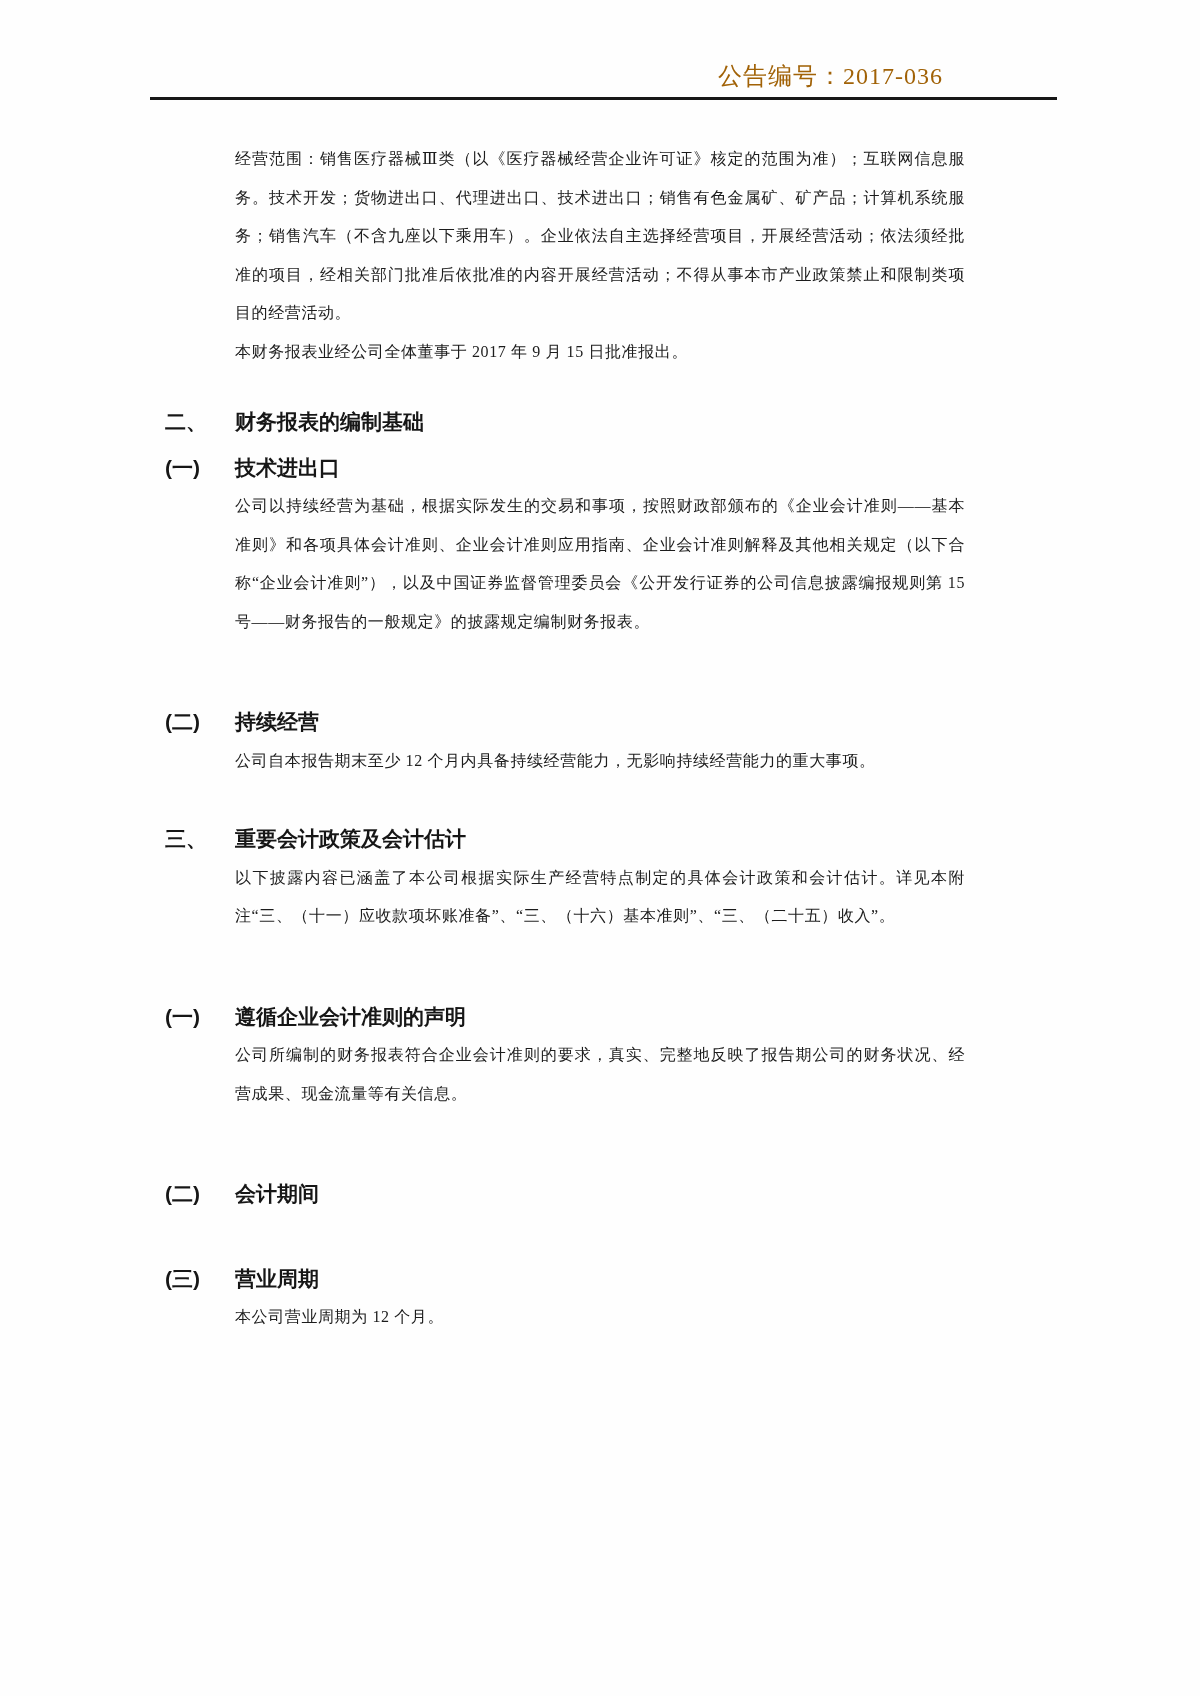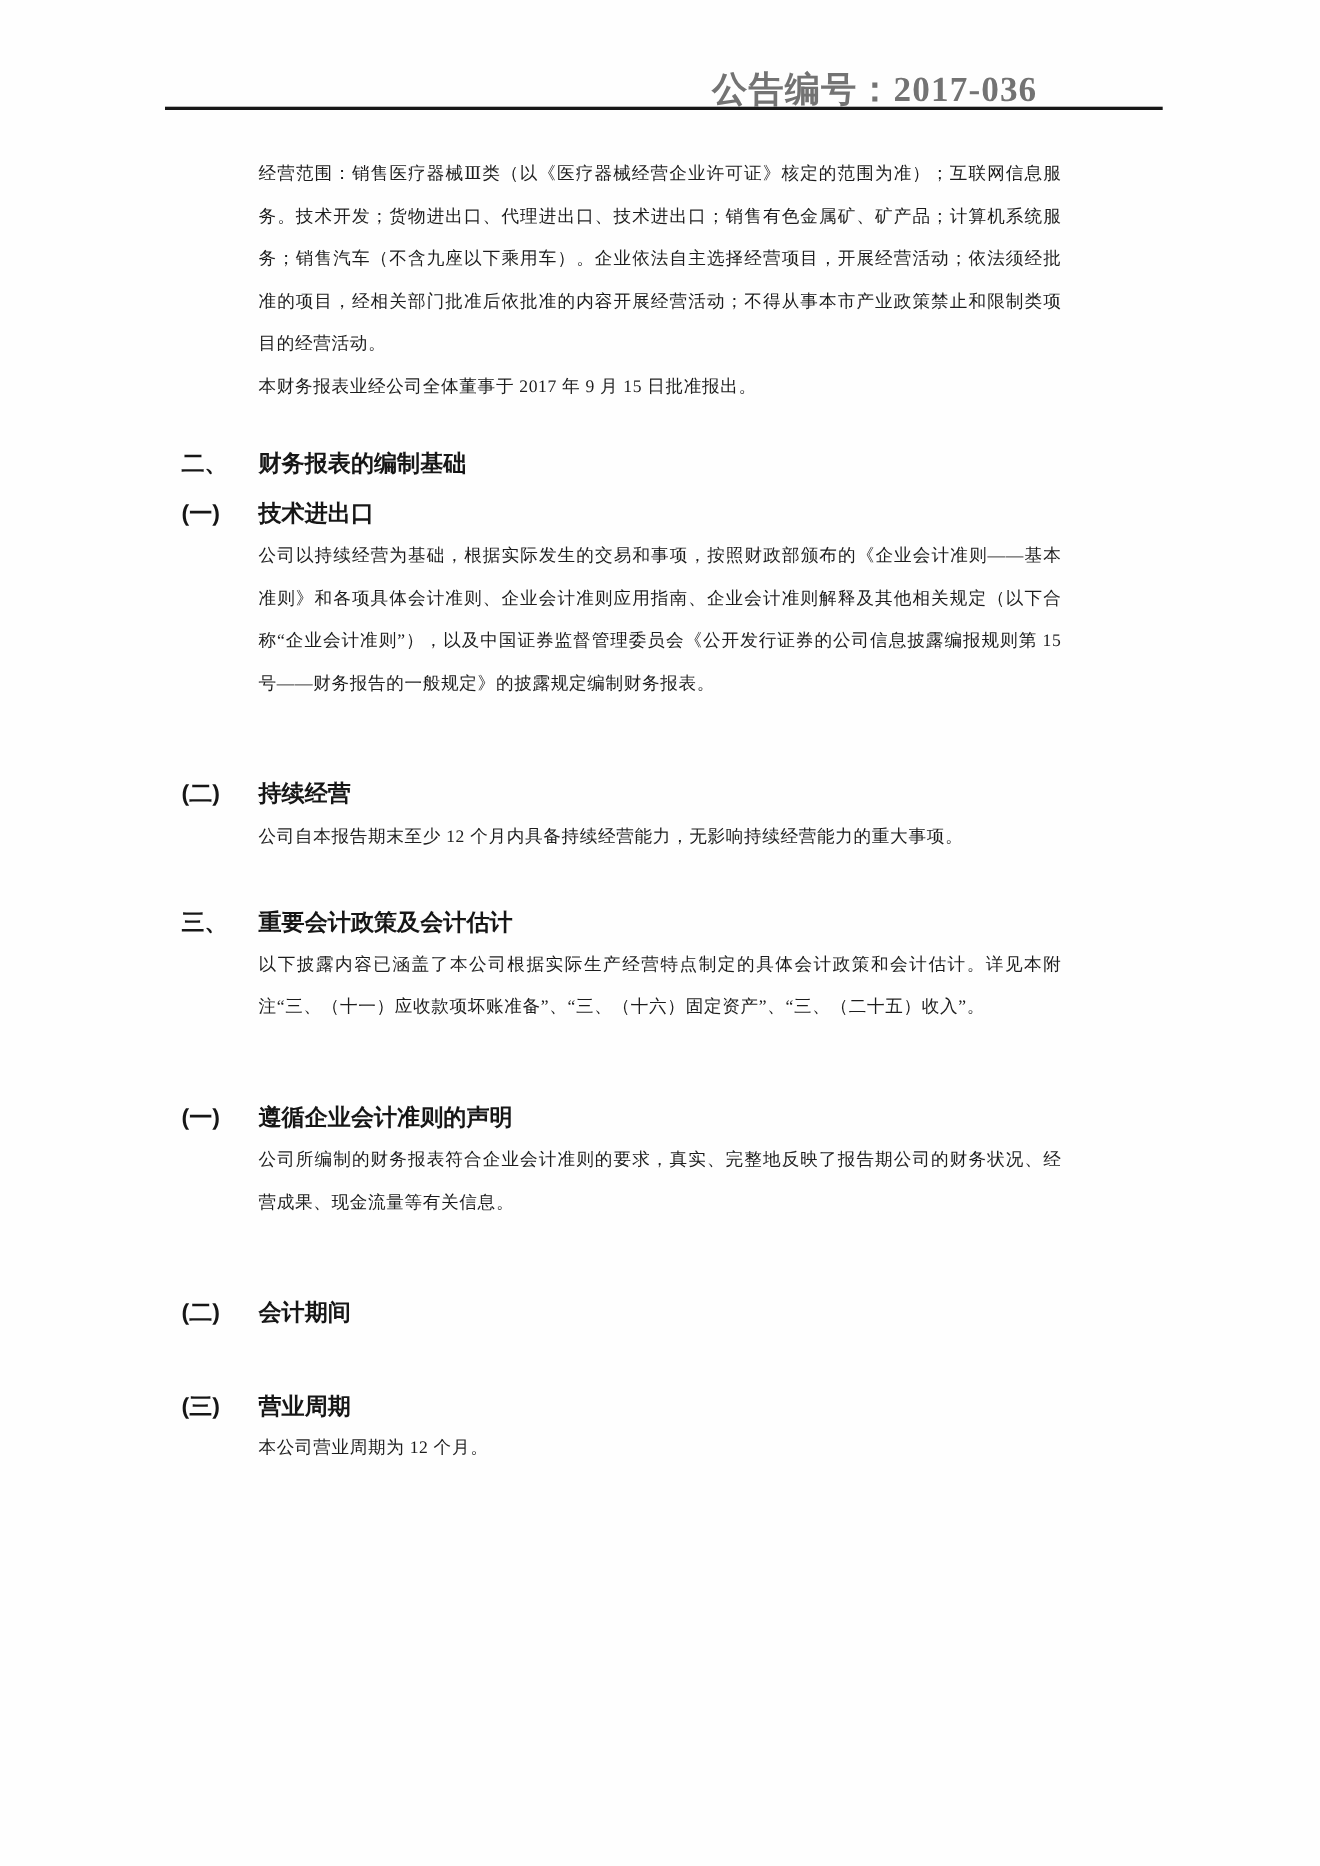--- a/index.html
+++ b/index.html
@@ -11,25 +11,25 @@
     background: #fefefe;
     font-family: "Liberation Serif", "DejaVu Serif", serif;
     color: #1c1c1c;
     overflow: hidden;
     box-sizing: border-box;
   }
   .notice-number {
     position: absolute;
     top: 60px;
     right: 257px;
-    font-size: 32px;
-    font-weight: bold;
+    font-size: 24px;
+    font-weight: normal;
     letter-spacing: 1px;
     font-family: "Liberation Serif", "DejaVu Serif", serif;
-    color: #737373;
+    color: #a16207;
   }
   .header-rule {
     position: absolute;
     top: 97px;
     left: 150px;
     width: 907px;
     height: 3px;
     background: #171717;
   }
   .content {
@@ -94,21 +94,21 @@
     <div class="heading gap-xl">
       <span class="hnum">(二)</span>
       <span class="htitle">持续经营</span>
     </div>
     <p class="body-text">公司自本报告期末至少 12 个月内具备持续经营能力，无影响持续经营能力的重大事项。</p>
 
     <div class="heading gap-lg">
       <span class="hnum">三、</span>
       <span class="htitle">重要会计政策及会计估计</span>
     </div>
-    <p class="body-text">以下披露内容已涵盖了本公司根据实际生产经营特点制定的具体会计政策和会计估计。详见本附注“三、（十一）应收款项坏账准备”、“三、（十六）固定资产”、“三、（二十五）收入”。</p>
+    <p class="body-text">以下披露内容已涵盖了本公司根据实际生产经营特点制定的具体会计政策和会计估计。详见本附注“三、（十一）应收款项坏账准备”、“三、（十六）基本准则”、“三、（二十五）收入”。</p>
 
     <div class="heading gap-xl">
       <span class="hnum">(一)</span>
       <span class="htitle">遵循企业会计准则的声明</span>
     </div>
     <p class="body-text">公司所编制的财务报表符合企业会计准则的要求，真实、完整地反映了报告期公司的财务状况、经营成果、现金流量等有关信息。</p>
 
     <div class="heading gap-xl">
       <span class="hnum">(二)</span>
       <span class="htitle">会计期间</span>

